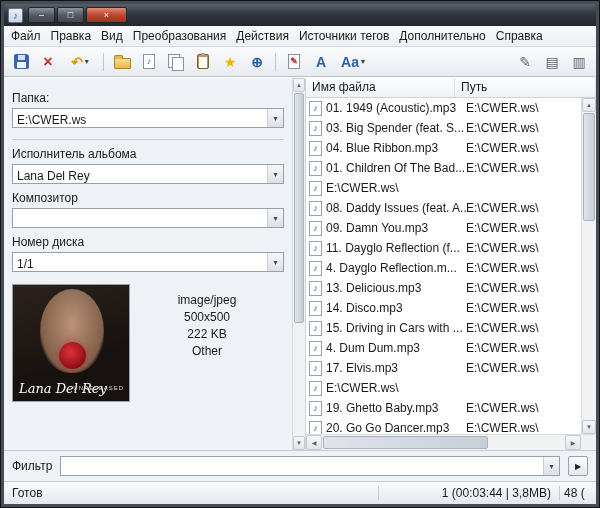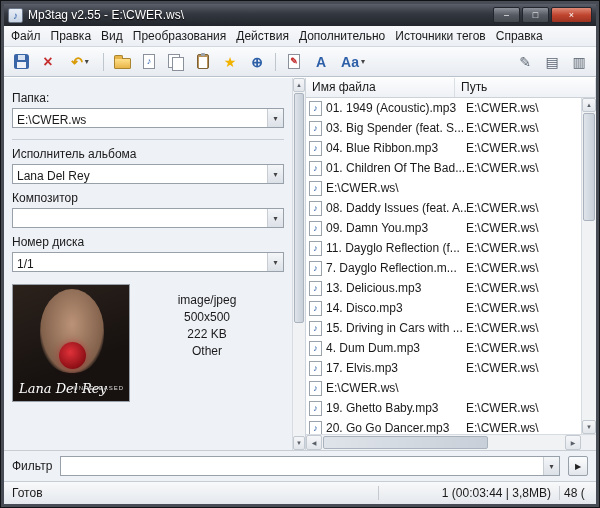--- a/index.html
+++ b/index.html
@@ -145,21 +145,20 @@
 </head>
 <body>
 
 <div class="window">
  <div class="frame">
 
   <div class="titlebar">
     <span class="app-icon">
           <span>♪</span>
         </span>
-    <span class="title-text">Mp3tag v2.55  -  E:\CWER.ws\</span>
     <span class="win-controls">
       <button class="wbtn">
             <span>–</span>
           </button>
       <button class="wbtn">
             <span>□</span>
           </button>
       <button class="wbtn close">
             <span>×</span>
           </button>
@@ -171,23 +170,23 @@
       <div class="menu-item">Файл</div>
 
       <div class="menu-item">Правка</div>
 
       <div class="menu-item">Вид</div>
 
       <div class="menu-item">Преобразования</div>
 
       <div class="menu-item">Действия</div>
 
+      <div class="menu-item">Источники тегов</div>
+
       <div class="menu-item">Дополнительно</div>
-
-      <div class="menu-item">Источники тегов</div>
 
       <div class="menu-item">Справка</div>
 
   </div>
 
   <div class="toolbar">
     <button class="tbtn">
           <span class="i-floppy"></span>
         </button>
     <button class="tbtn">
@@ -380,21 +379,21 @@
                   <span class="note">♪</span>
                 </span>
               <span class="cell name">11. Dayglo Reflection (f...</span>
               <span class="cell path">E:\CWER.ws\</span>
             </div>
 
             <div class="row">
               <span class="row-icon">
                   <span class="note">♪</span>
                 </span>
-              <span class="cell name">7. Dayglo Reflection.m...</span>
+              <span class="cell name">4. Dayglo Reflection.m...</span>
               <span class="cell path">E:\CWER.ws\</span>
             </div>
 
             <div class="row">
               <span class="row-icon">
                   <span class="note">♪</span>
                 </span>
               <span class="cell name">13. Delicious.mp3</span>
               <span class="cell path">E:\CWER.ws\</span>
             </div>

